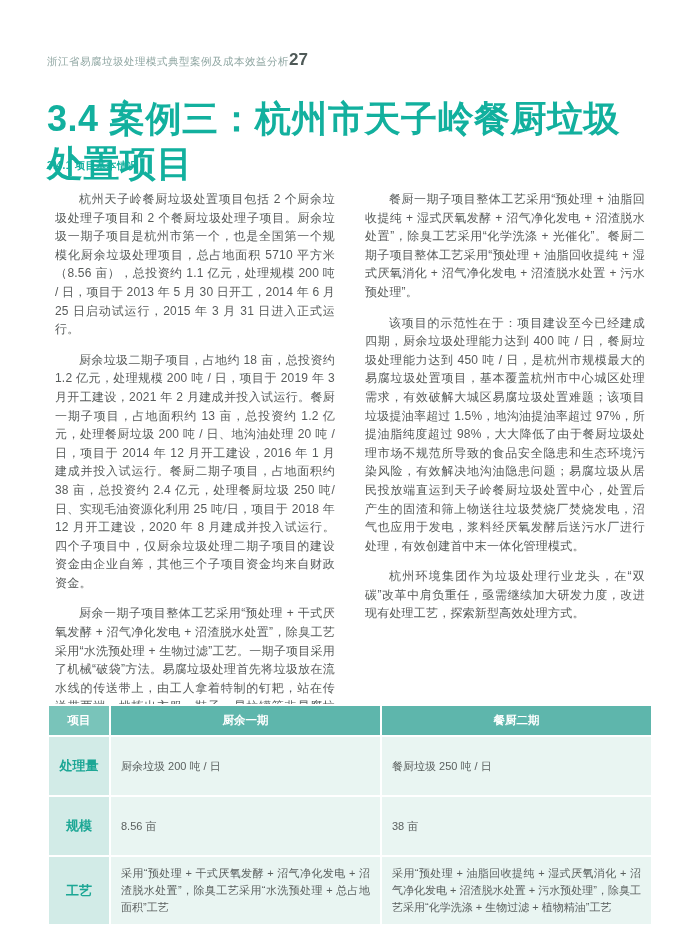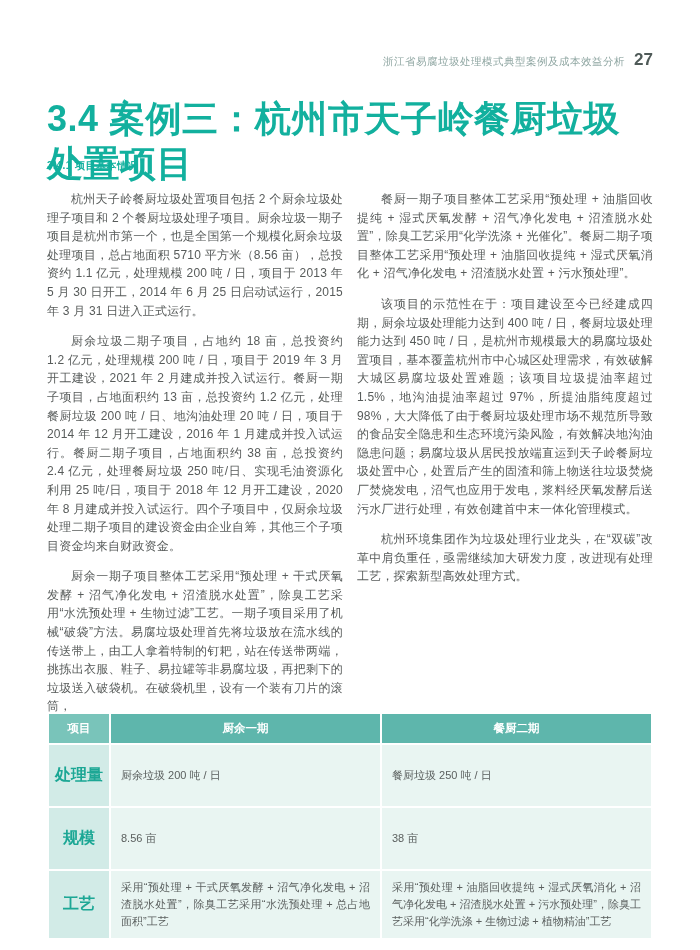--- a/index.html
+++ b/index.html
@@ -6,21 +6,21 @@
   body{
     width:700px;height:950px;overflow:hidden;
     font-family:"Liberation Sans","DejaVu Sans",sans-serif;
     -webkit-font-smoothing:antialiased;
   }
   .page{position:relative;width:700px;height:950px;background:#fff;}
 
   
   .page-header{
     position:absolute;top:50px;left:47px;right:47px;
-    display:flex;justify-content:flex-end;align-items:baseline;gap:9px;
+    display:flex;align-items:baseline;
   }
   .page-header .running-title{font-size:10.5px;color:#8fa6a2;letter-spacing:.5px;}
   .page-header .page-number{font-size:17px;color:#4f5a58;font-weight:700;}
 
   
   .doc-title{
     position:absolute;top:96px;left:47px;right:47px;
     font-size:36px;line-height:1.25;font-weight:700;color:#12b09e;margin:0;
     letter-spacing:.5px;
   }
@@ -29,50 +29,50 @@
     font-size:10px;font-weight:700;color:#12b09e;margin:0;letter-spacing:.5px;
   }
 
   
   .columns{
     position:absolute;top:190px;left:47px;right:47px;
     display:flex;gap:14px;
   }
   .col{flex:1 1 0;}
   .col p{
-    margin:0 0 12px;
+    margin:0 8px 12px;
     font-size:12px;line-height:18.6px;color:#575b5a;
     text-align:justify;text-indent:2em;
     letter-spacing:.2px;
   }
 
   
   .table-wrap{position:absolute;left:47px;right:47px;top:704px;}
   .caption-bar{
     background:#14a496;color:#ffffff;font-size:12px;font-weight:700;
     text-align:center;padding:7px 4px;letter-spacing:.5px;
   }
   table.info-table{
     width:100%;border-collapse:collapse;table-layout:fixed;
-    margin-top:8px;
+    margin-top:0;
   }
   table.info-table td,table.info-table th{
     border:2px solid #ffffff;vertical-align:middle;
   }
   col.c-label{width:62px;}
   th.h-label{
     background:#79c4ba;color:#ffffff;font-size:11.5px;font-weight:700;
     text-align:center;padding:7px 4px;
   }
   th.h-col{
     background:#5eb6ac;color:#ffffff;font-size:11.5px;font-weight:700;
     text-align:center;padding:3px 4px;
   }
   td.row-label{
-    background:#d2ebe7;color:#1ca795;font-size:16px;font-weight:700;
+    background:#d2ebe7;color:#1ca795;font-size:13px;font-weight:700;
     text-align:center;padding:20px 3px;
   }
   td.row-value{
     background:#e9f5f2;color:#5a5f5e;font-size:11px;
     text-align:left;padding:8px 10px;line-height:17px;
   }
   td.row-value.long{
     text-align:justify;
   }
 </style>

